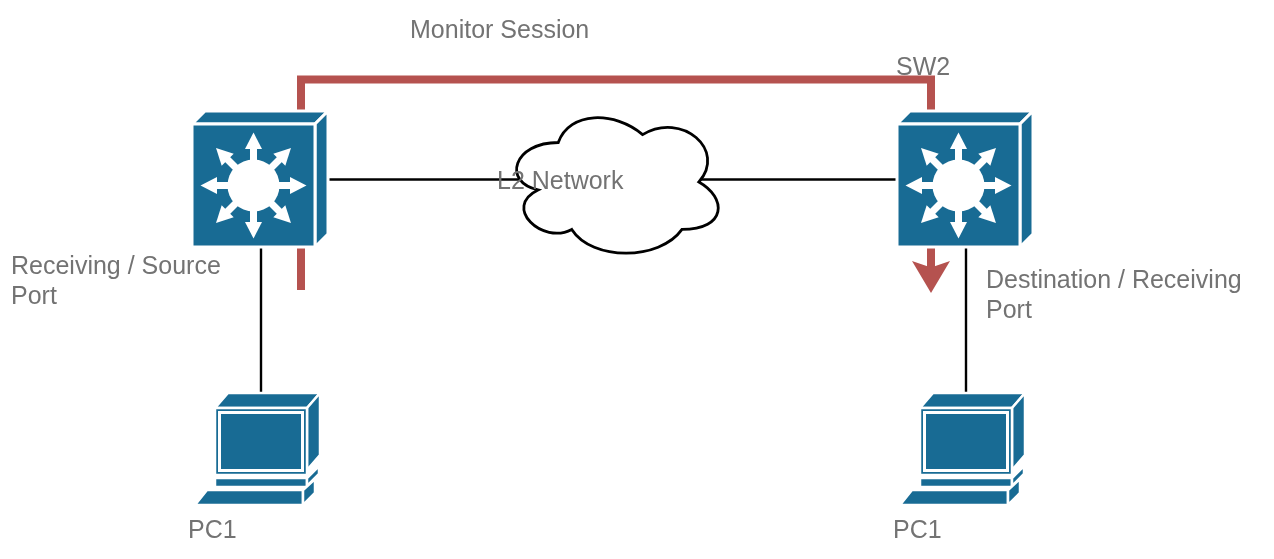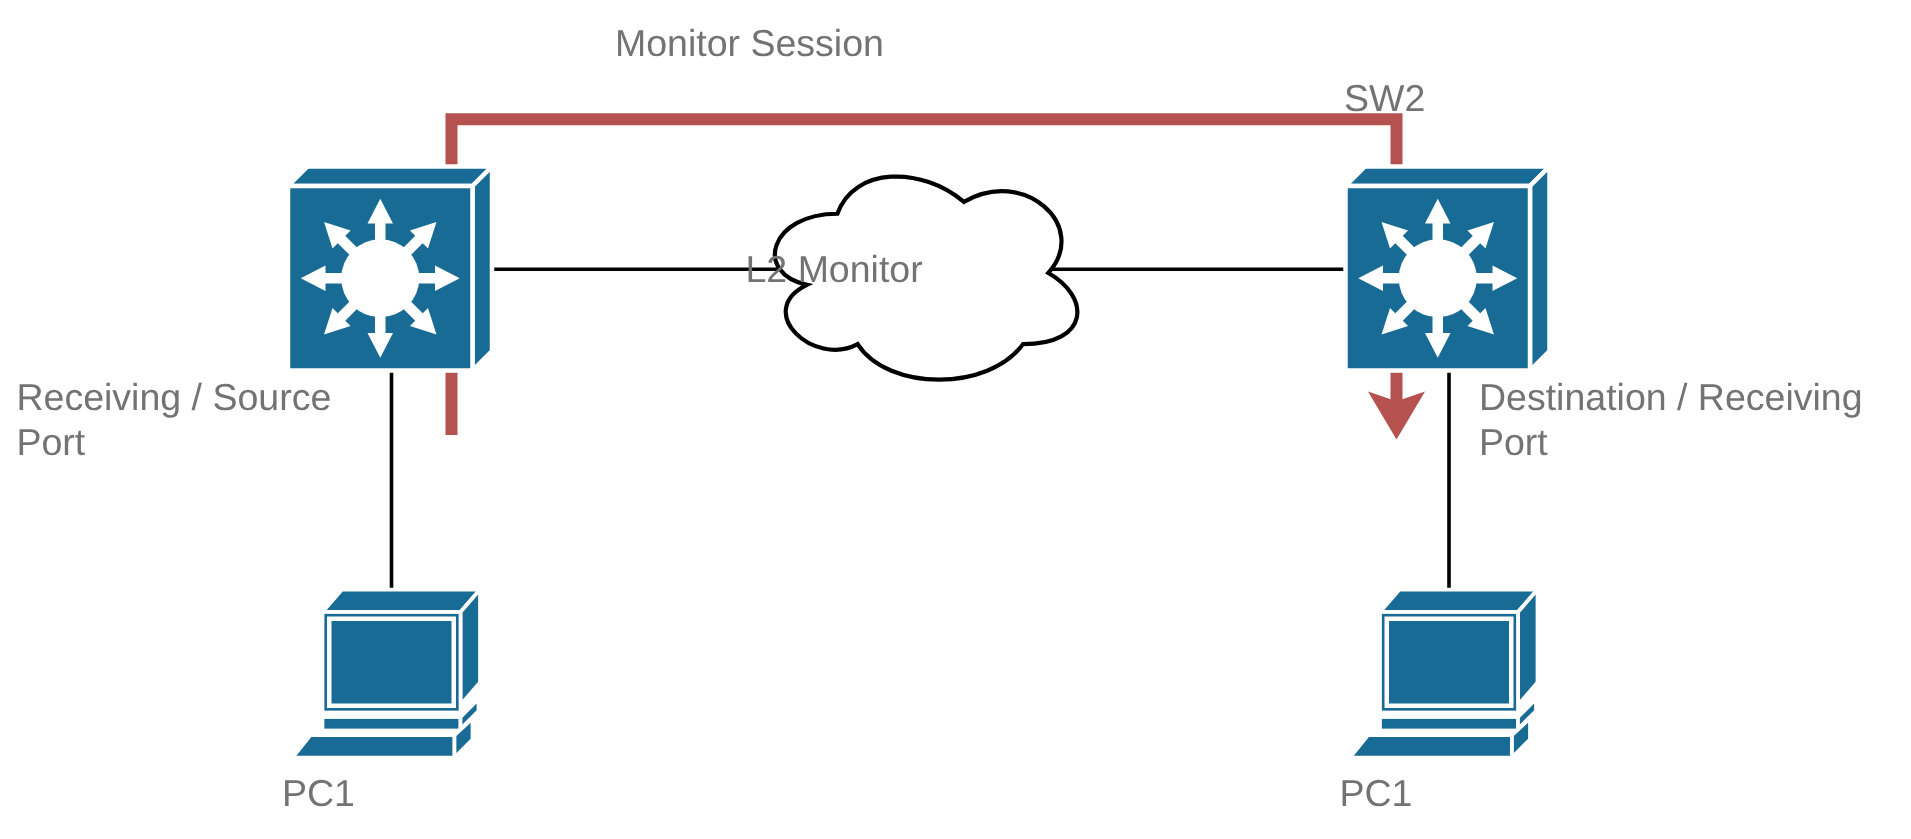--- a/index.html
+++ b/index.html
@@ -168,22 +168,22 @@
       <polygon class="face-thin" points="-8,82 88,82 88,97 -20,97"></polygon>
       <polygon class="face-thin" points="88,82 100,71 100,85 88,97"></polygon>
     </g>
   </svg>
 
   <div class="lbl" style="left:410px; top:14px; width:400px;">Monitor Session</div>
 
 
   <div class="lbl" style="left:896px; top:51px; width:140px;">SW2</div>
 
-  <div class="lbl" style="left:497px; top:165px; width:240px;">L2 Monitor</div>
+  <div class="lbl" style="left:497px; top:165px; width:240px;">L2 Network</div>
 
   <div class="lbl" style="left:11px; top:250px; width:240px;">Receiving / Source Port</div>
 
-  <div class="lbl" style="left:986px; top:250px; width:280px;">Destination / Receiving Port</div>
+  <div class="lbl" style="left:986px; top:264px; width:280px;">Destination / Receiving Port</div>
 
   <div class="lbl" style="left:188px; top:514px; width:140px;">PC1</div>
 
   <div class="lbl" style="left:893px; top:514px; width:140px;">PC1</div>
 </div>
 
 </body></html>

